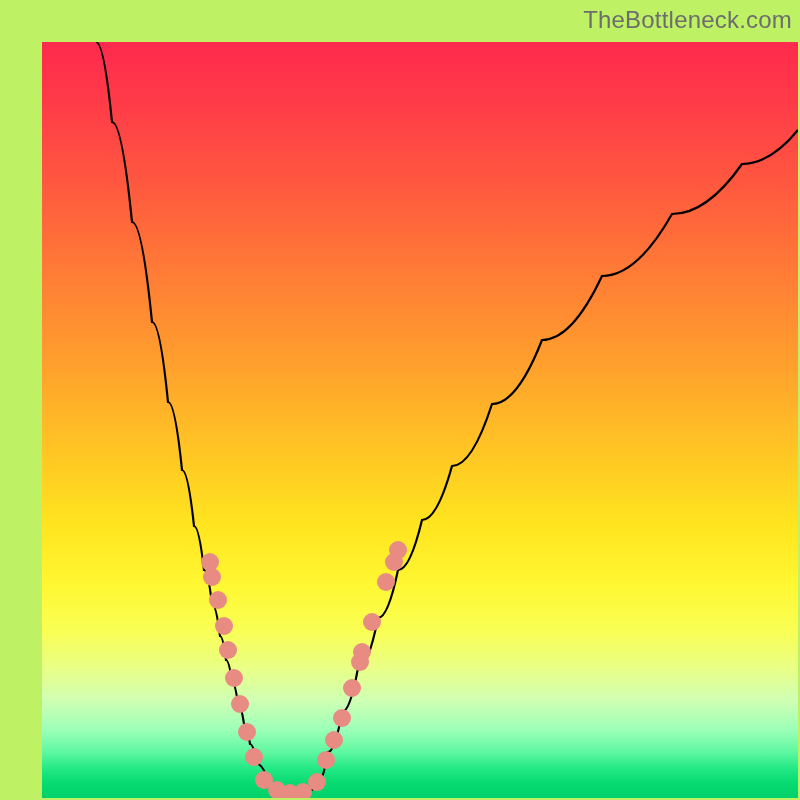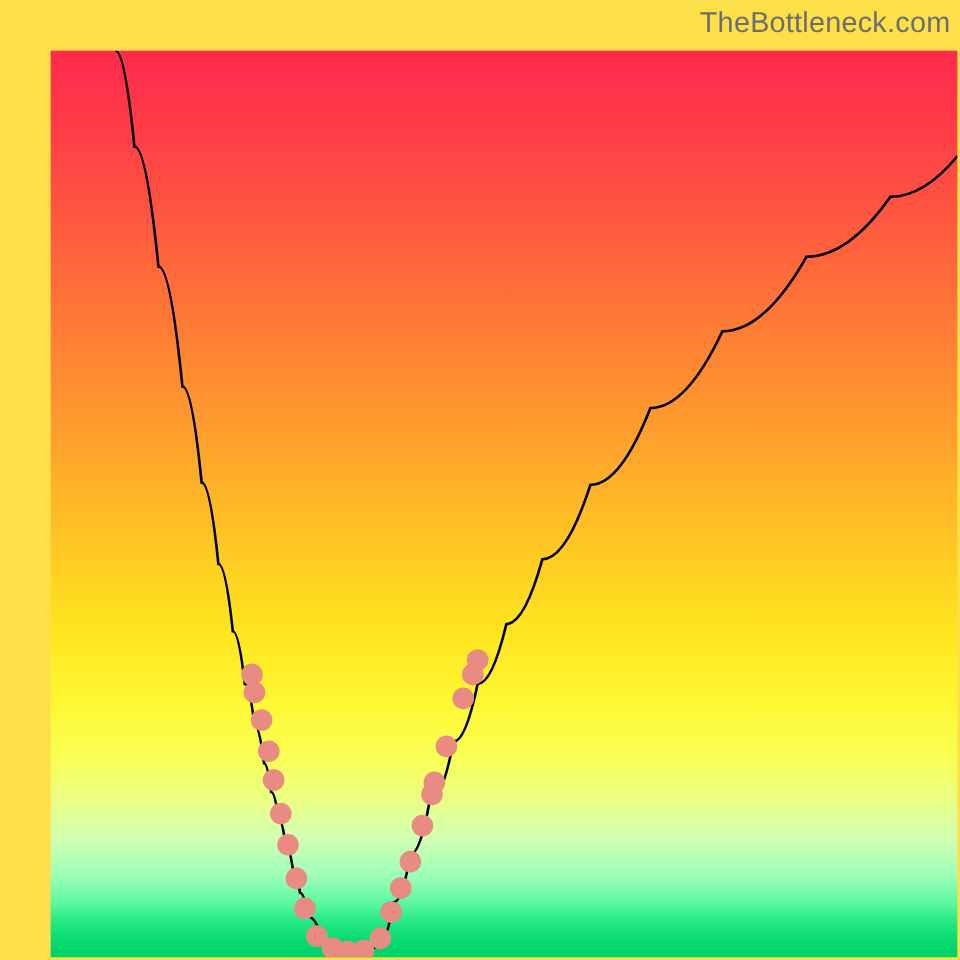--- a/index.html
+++ b/index.html
@@ -3,21 +3,21 @@
 <meta charset="utf-8">
 <style>
   * { margin: 0; padding: 0; box-sizing: border-box; }
   html, body { width: 800px; height: 800px; overflow: hidden; }
   body { background: #000; font-family: Arial, sans-serif; }
 
   .frame {
     position: absolute;
     left: 0; top: 0;
     width: 800px; height: 800px;
-    background: #fde047;
+    background: #bef264;
   }
 
   .plot-area {
     position: absolute;
     left: 42px;
     top: 42px;
     width: 756px;
     height: 756px;
     overflow: hidden;
   }

